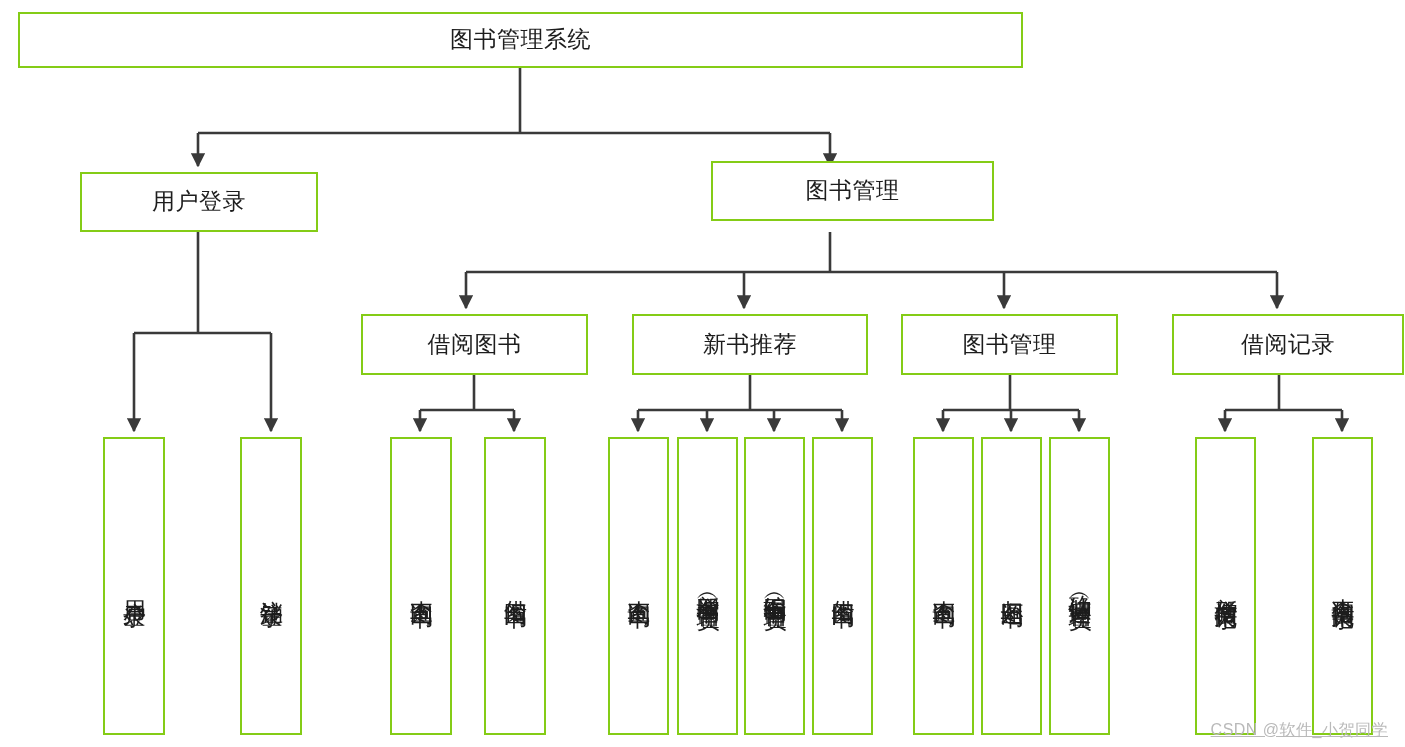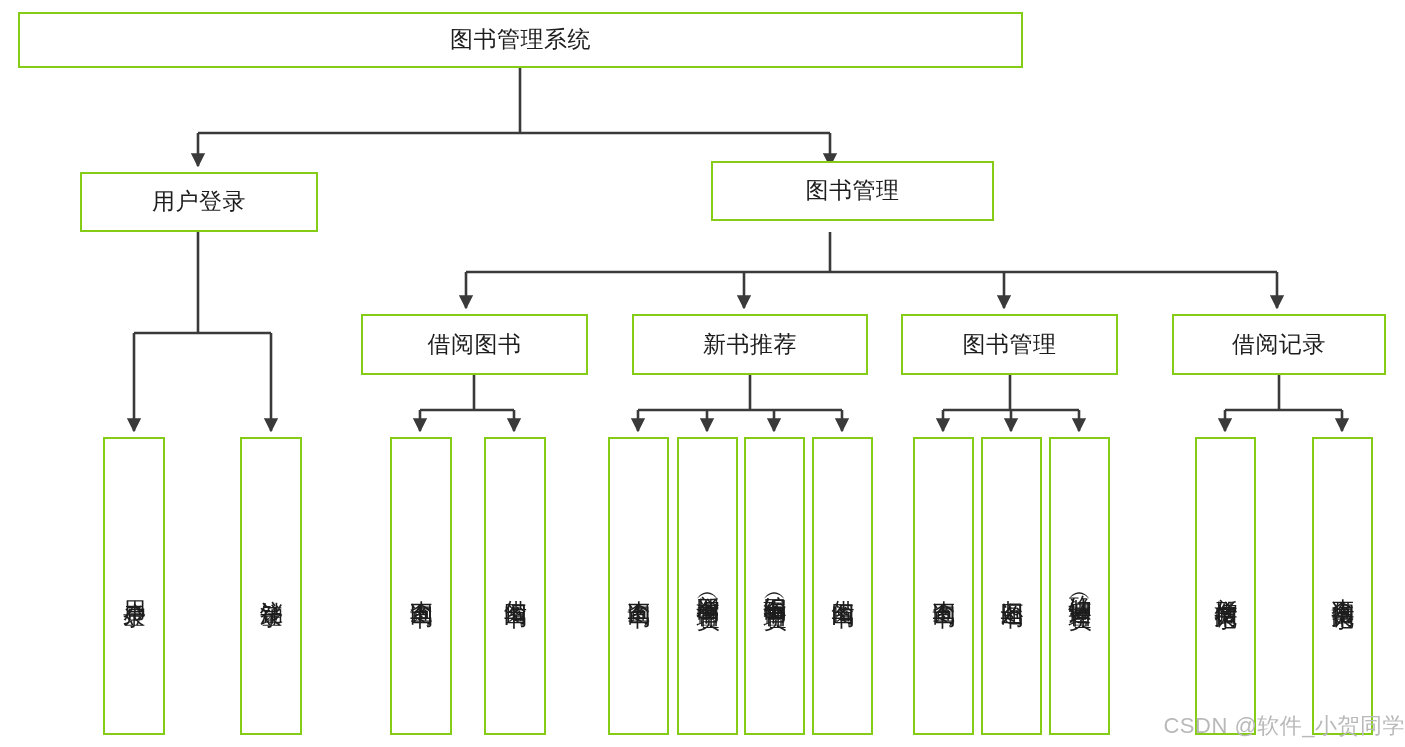--- a/index.html
+++ b/index.html
@@ -60,27 +60,28 @@
     font-size: 23px;
     line-height: 1.12;
     letter-spacing: 2px;
     max-height: 280px;
   }
   .node.vertical.tall .node-label {
     max-height: 290px;
   }
   #watermark {
     position: absolute;
-    right: 0;
+    right: 17px;
     bottom: 6px;
-    font-size: 22px;
+    font-size: 16px;
     color: #b9b9b9;
     letter-spacing: 0.5px;
     user-select: none;
     white-space: nowrap;
+    text-decoration: underline;
   }
 </style>
 </head>
 <body>
 
 <div id="diagram-canvas">
 
   <svg id="diagram-svg" viewBox="0 0 1405 747" xmlns="http://www.w3.org/2000/svg">
     <defs>
       <marker id="arrow" viewBox="0 0 10 10" refX="9" refY="5" markerWidth="5.5" markerHeight="5.5" orient="auto-start-reverse">
@@ -149,21 +150,21 @@
   </div>
 
   <div class="node horizontal" style="left:632px; top:314px; width:236px; height:61px;">
     <span class="node-label">新书推荐</span>
   </div>
 
   <div class="node horizontal" style="left:901px; top:314px; width:217px; height:61px;">
     <span class="node-label">图书管理</span>
   </div>
 
-  <div class="node horizontal" style="left:1172px; top:314px; width:214px; height:61px;">
+  <div class="node horizontal" style="left:1172px; top:314px; width:232px; height:61px;">
     <span class="node-label">借阅记录</span>
   </div>
 
   <div class="node vertical" style="left:103px; top:437px; width:62px; height:298px;">
     <span class="node-label">用户登录</span>
   </div>
 
   <div class="node vertical" style="left:240px; top:437px; width:62px; height:298px;">
     <span class="node-label">注销登录</span>
   </div>

